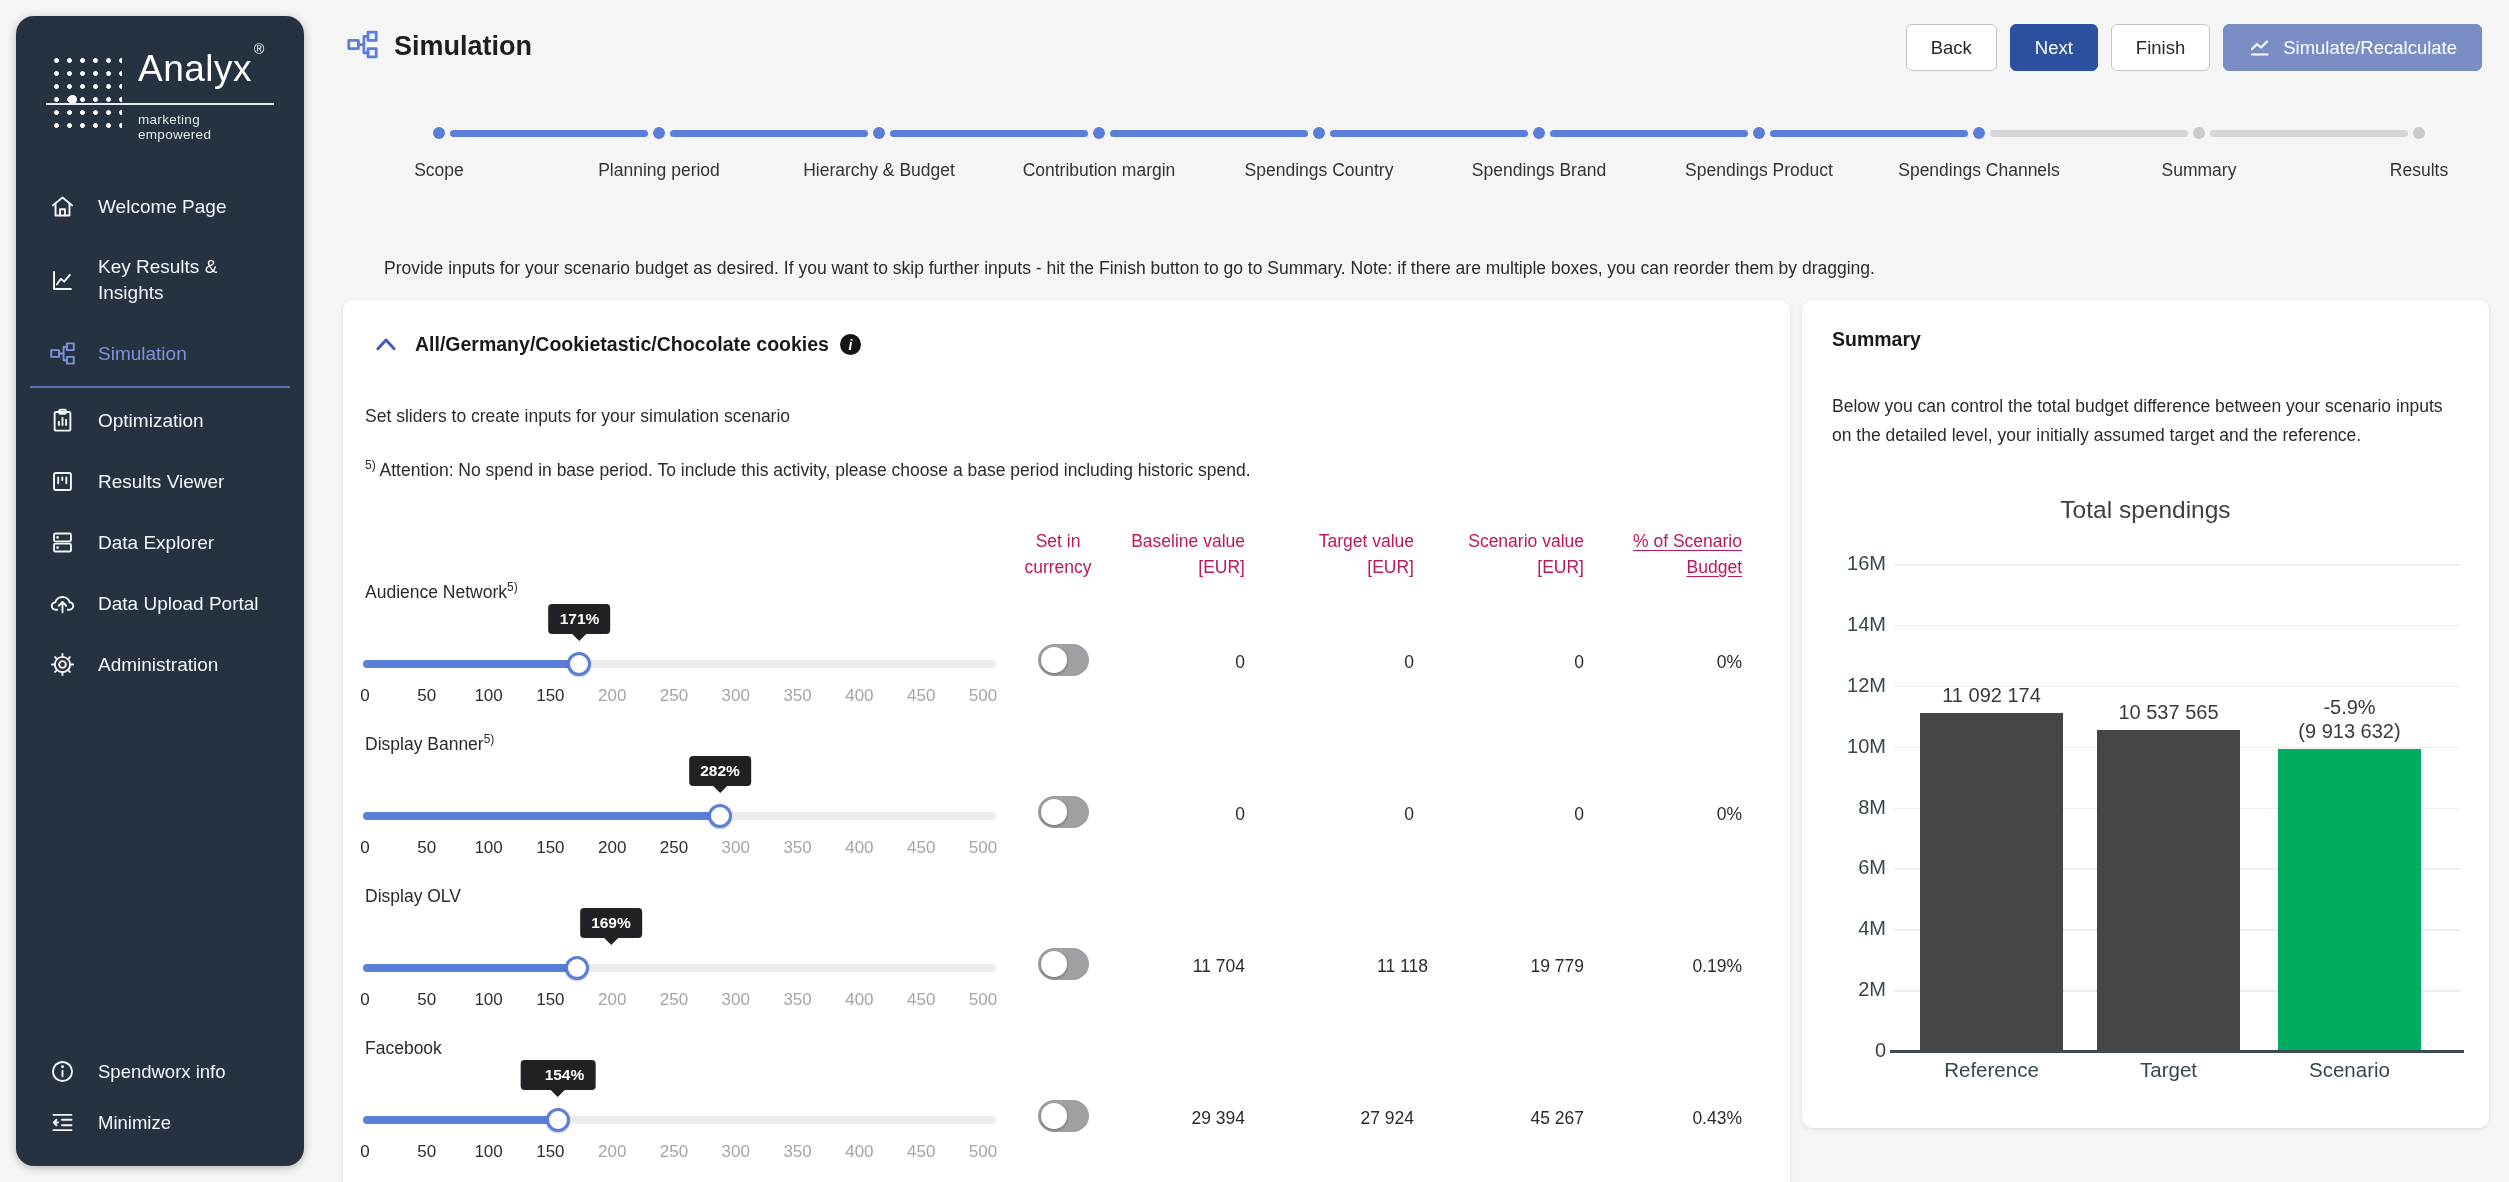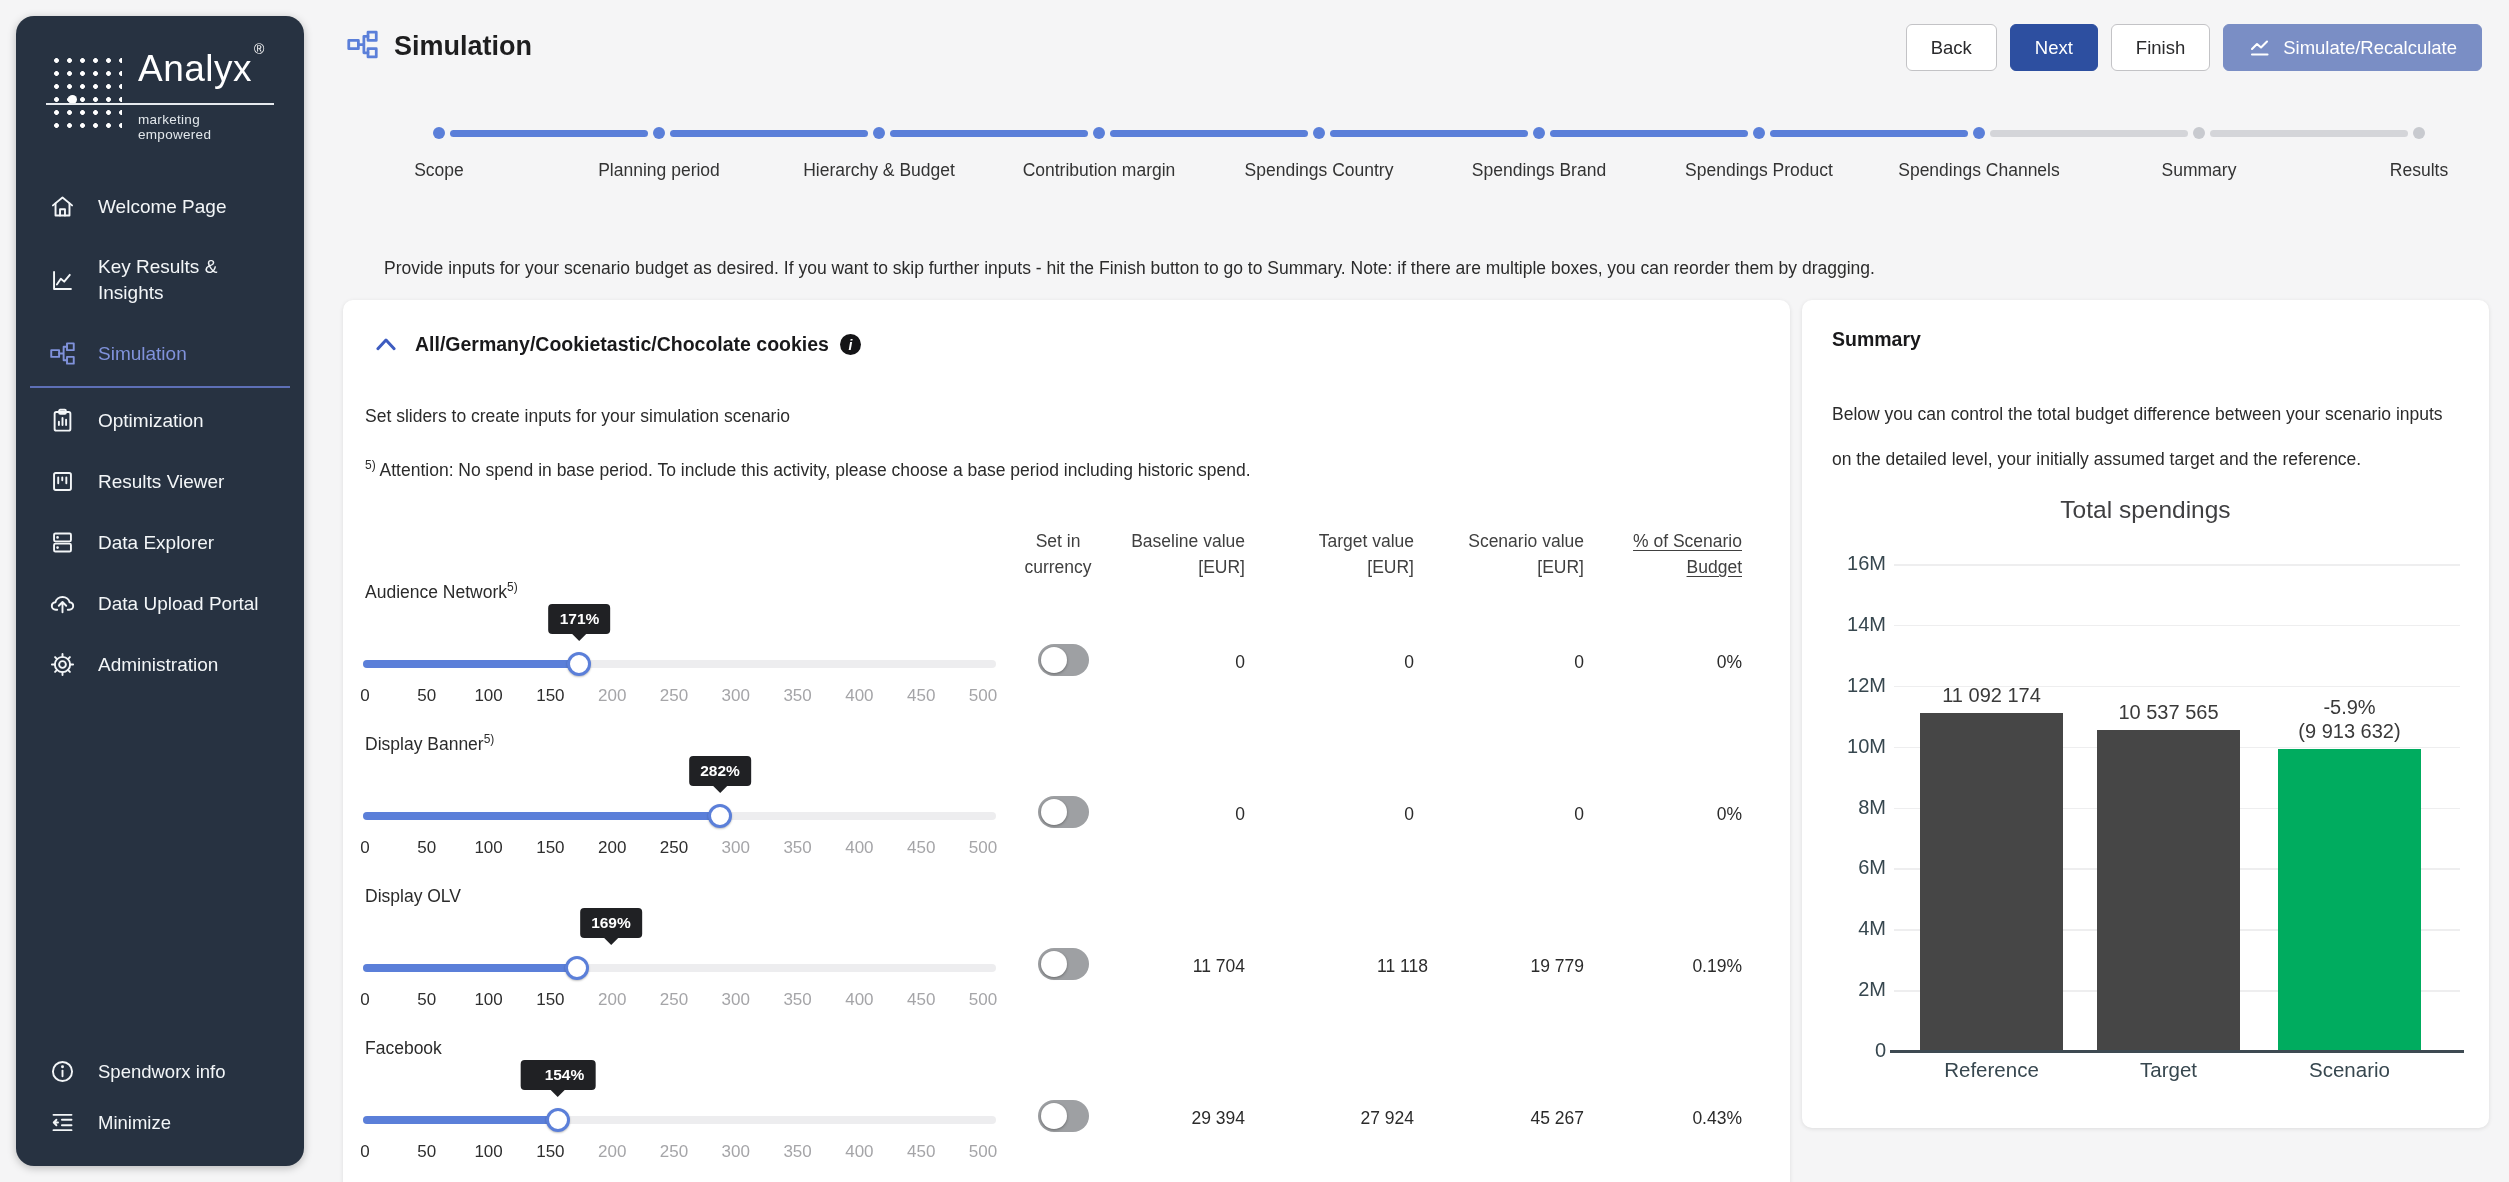--- a/index.html
+++ b/index.html
@@ -63,21 +63,21 @@
   .main-panel{left:343px;top:300px;width:1447px;height:1020px;}
   .summary-panel{left:1802px;top:300px;width:687px;height:828px;}
   .collapse-btn{position:absolute;left:28px;top:30px;width:30px;height:30px;cursor:pointer;}
   .collapse-btn svg{width:30px;height:30px;stroke:#3D5CC0;fill:none;stroke-width:2.4;stroke-linecap:round;stroke-linejoin:round;}
   .panel-title{position:absolute;left:72px;top:33px;font-size:19.5px;font-weight:bold;color:#19191B;display:flex;align-items:center;gap:11px;}
   .info-icon{width:21px;height:21px;border-radius:50%;background:#141416;color:#fff;font-size:14px;font-weight:bold;
              display:inline-flex;align-items:center;justify-content:center;font-style:italic;cursor:pointer;}
   .panel-subtitle{position:absolute;left:22px;top:106px;font-size:17.5px;color:#2B2B2B;}
   .panel-note{position:absolute;left:22px;top:158px;font-size:17.5px;color:#2B2B2B;}
   .sup{font-size:12px;vertical-align:super;}
-  .col-head{position:absolute;top:228px;font-size:17.5px;line-height:26px;color:#404040;}
+  .col-head{position:absolute;top:228px;font-size:17.5px;line-height:26px;color:#be185d;}
   .col-head.center{text-align:center;}
   .col-head.right{text-align:right;}
   .col-head.link{text-decoration:underline;text-underline-offset:3px;cursor:pointer;}
   
   .slider-row{position:absolute;left:0;width:100%;height:152px;}
   .row-label{position:absolute;left:22px;top:12px;font-size:17.5px;color:#2B2B2B;}
   .slider-tooltip{position:absolute;top:36px;transform:translateX(-50%);background:#202124;color:#fff;
                   font-size:15.5px;font-weight:bold;padding:6px 11px;border-radius:4px;white-space:nowrap;}
   .slider-tooltip::after{content:'';position:absolute;top:100%;left:50%;transform:translateX(-50%);
                   border:7px solid transparent;border-top-color:#202124;}
@@ -86,21 +86,21 @@
   .slider-handle{position:absolute;top:-8px;width:24px;height:24px;border-radius:50%;background:#fff;
                  border:3.5px solid #5B7FD9;box-sizing:border-box;box-shadow:0 1px 2px rgba(0,0,0,.25);cursor:grab;}
   .slider-tick{position:absolute;top:118px;width:60px;margin-left:-30px;text-align:center;font-size:17px;color:#2E2E2E;}
   .slider-tick.dim{color:#A5A5A8;}
   .switch{position:absolute;left:695px;top:76px;width:51px;height:32px;border-radius:16px;background:#9EA0A3;cursor:pointer;}
   .switch-knob{position:absolute;left:3px;top:3px;width:26px;height:26px;border-radius:50%;background:#fff;
                box-shadow:0 1px 3px rgba(0,0,0,.35);}
   .row-val{position:absolute;top:84px;font-size:17.5px;color:#2B2B2B;text-align:right;}
   
   .summary-title{position:absolute;left:30px;top:28px;font-size:19.5px;font-weight:bold;color:#19191B;}
-  .summary-desc{position:absolute;left:30px;top:92px;width:628px;font-size:17.5px;line-height:45px;color:#2B2B2B;}
+  .summary-desc{position:absolute;left:30px;top:92px;width:628px;font-size:17.5px;line-height:29px;color:#2B2B2B;}
   .chart-title{position:absolute;left:0;top:196px;width:100%;text-align:center;font-size:24.5px;color:#3F3F41;}
   .grid-line{position:absolute;height:1.5px;background:#EEEEEF;}
   .axis-line{position:absolute;height:2.5px;background:#3E4A52;}
   .ytick{position:absolute;width:80px;text-align:right;font-size:20px;color:#37474F;}
   .bar{position:absolute;}
   .bar-label{position:absolute;text-align:center;font-size:20px;line-height:24px;color:#3A3A3A;white-space:nowrap;}
   .cat-label{position:absolute;top:758px;text-align:center;font-size:20.5px;color:#37474F;}
 </style>
 </head>
 <body>

